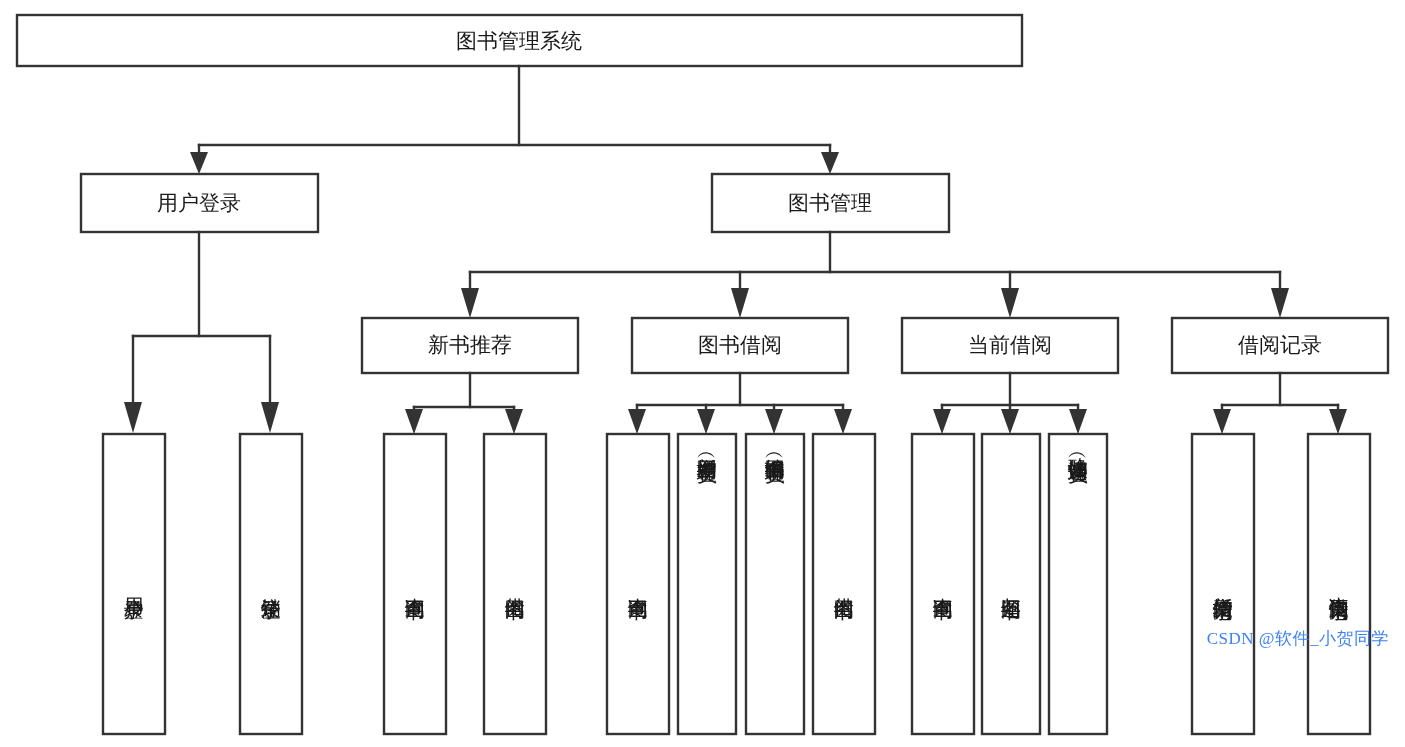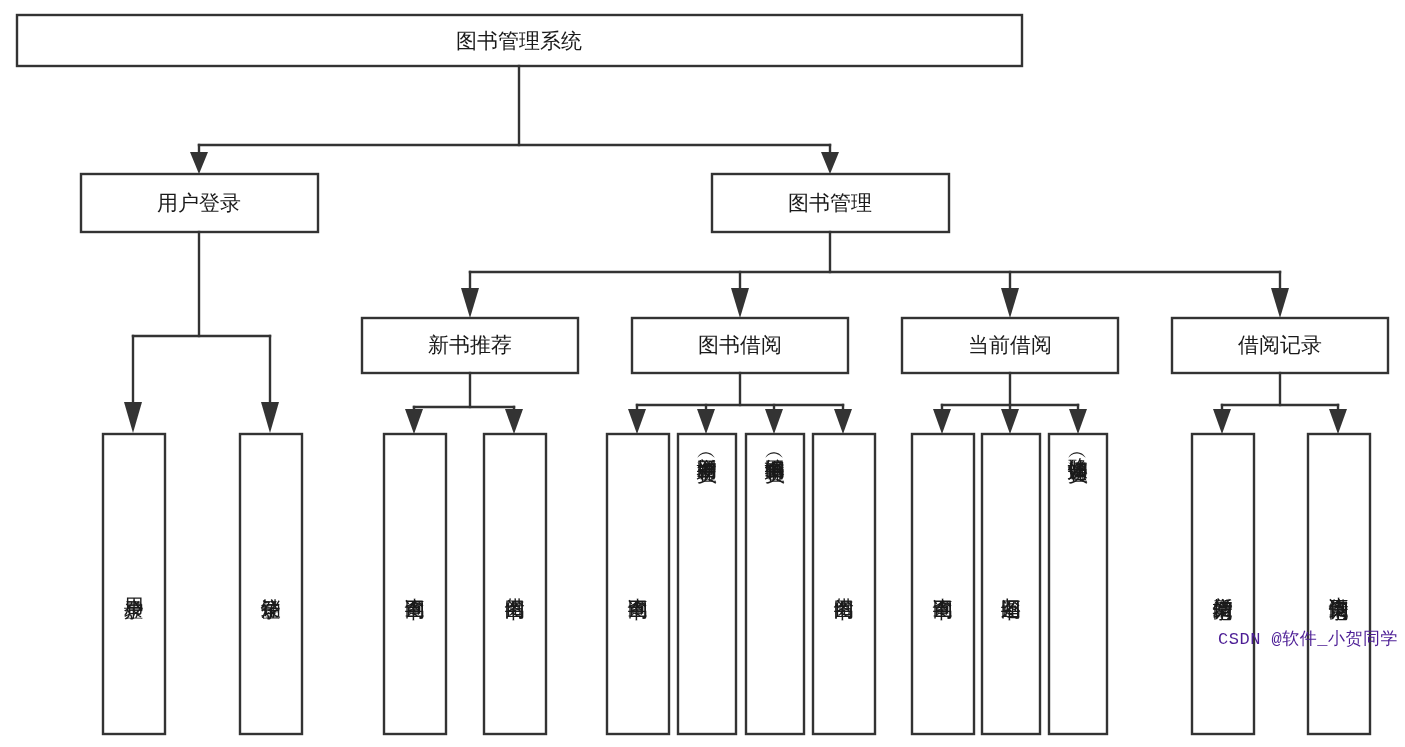--- a/index.html
+++ b/index.html
@@ -60,25 +60,25 @@
   }
   .vlabel-wrap {
     position: absolute;
     display: flex;
     align-items: center;
     justify-content: center;
     pointer-events: none;
   }
   .watermark {
     position: absolute;
-    right: 7px;
+    right: 16px;
     bottom: 4px;
-    font-family: Liberation Mono, monospace;
+    font-family: Liberation Serif, serif;
     font-size: 17px;
-    color: #4c1d95;
+    color: #3b82f6;
     white-space: nowrap;
     letter-spacing: 0.5px;
   }
 </style>
 </head>
 <body>
 
 <div id="diagram-root">
 
   <svg id="tree-svg" viewBox="0 0 1405 747">

